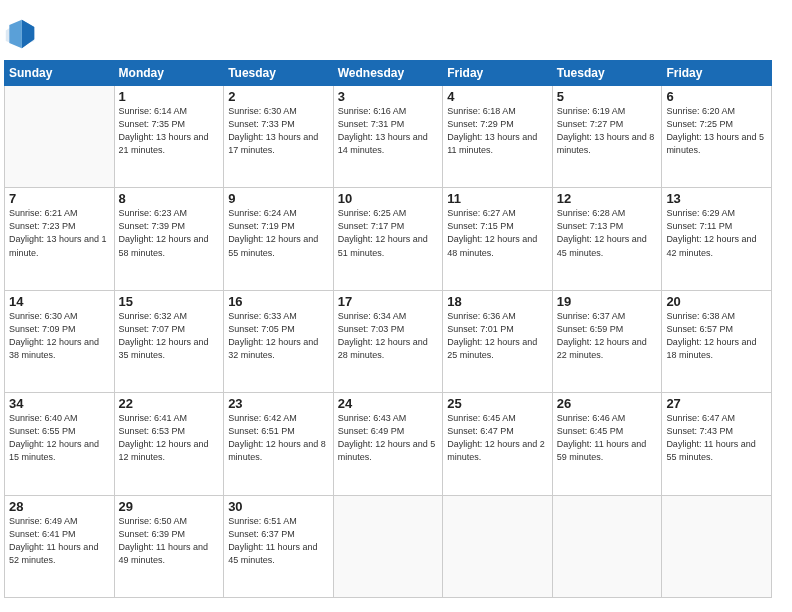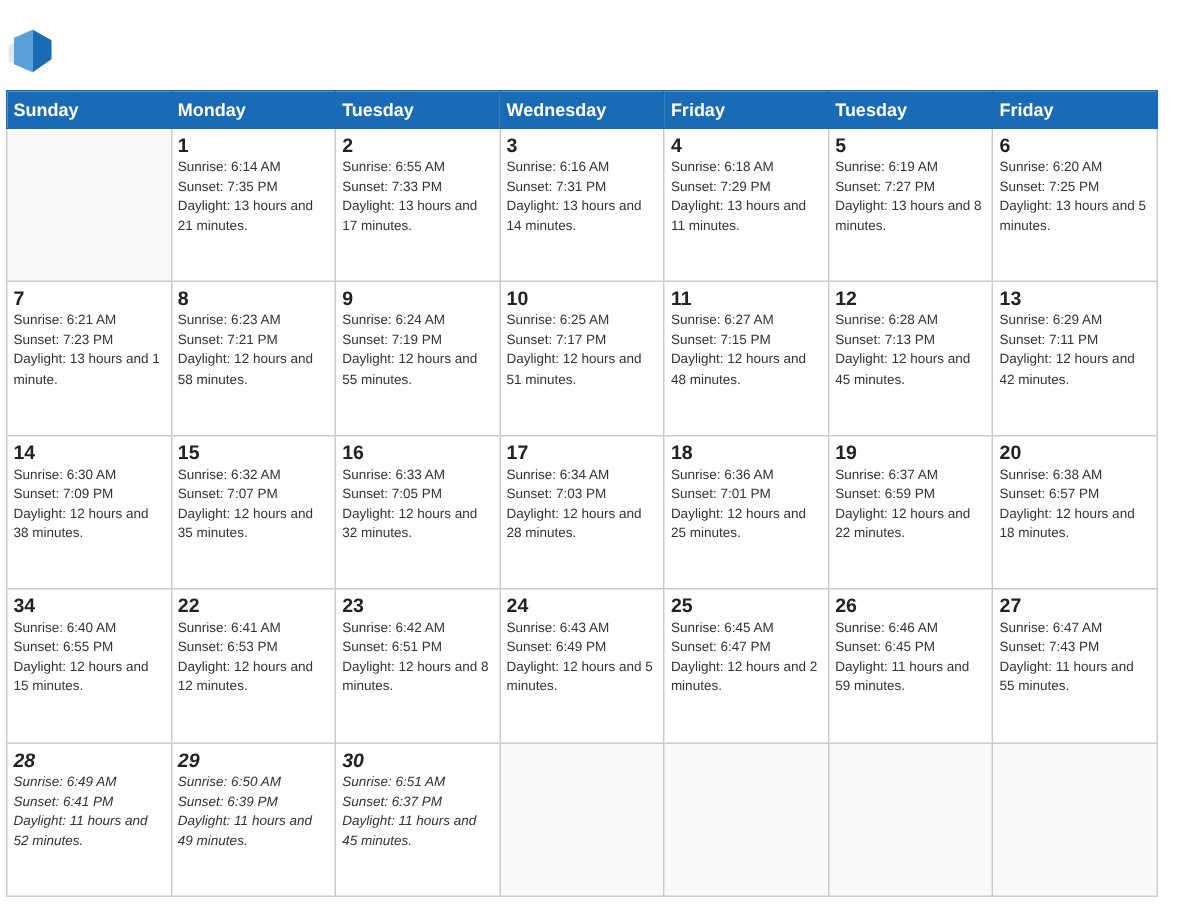--- a/index.html
+++ b/index.html
@@ -89,21 +89,20 @@
     .day-info {
       font-size: 9px;
       color: #333;
       line-height: 1.45;
     }
     .empty-cell {
       background: #f9f9f9;
     }
     .last-row td {
       height: 72px;
-      font-style: italic;
     }
   </style>
 </head>
 <body>
 
 <div class="page">
   <div class="header">
     <div class="logo">
       <svg class="logo-icon" viewBox="0 0 36 36" xmlns="http://www.w3.org/2000/svg">
         <polygon points="18,4 34,14 34,26 18,32 2,26 2,14" fill="#1a6bb5" opacity="0.15"></polygon>
@@ -140,21 +139,21 @@
           <td class="empty-cell"></td>
           <td>
             <span class="day-num">1</span>
             <div class="day-info">Sunrise: 6:14 AM
 Sunset: 7:35 PM
 Daylight: 13 hours
 and 21 minutes.</div>
           </td>
           <td>
             <span class="day-num">2</span>
-            <div class="day-info">Sunrise: 6:55 AM
+            <div class="day-info">Sunrise: 6:30 AM
 Sunset: 7:33 PM
 Daylight: 13 hours
 and 17 minutes.</div>
           </td>
           <td>
             <span class="day-num">3</span>
             <div class="day-info">Sunrise: 6:16 AM
 Sunset: 7:31 PM
 Daylight: 13 hours
 and 14 minutes.</div>
@@ -185,21 +184,21 @@
           <td>
             <span class="day-num">7</span>
             <div class="day-info">Sunrise: 6:21 AM
 Sunset: 7:23 PM
 Daylight: 13 hours
 and 1 minute.</div>
           </td>
           <td>
             <span class="day-num">8</span>
             <div class="day-info">Sunrise: 6:23 AM
-Sunset: 7:21 PM
+Sunset: 7:39 PM
 Daylight: 12 hours
 and 58 minutes.</div>
           </td>
           <td>
             <span class="day-num">9</span>
             <div class="day-info">Sunrise: 6:24 AM
 Sunset: 7:19 PM
 Daylight: 12 hours
 and 55 minutes.</div>
           </td>

